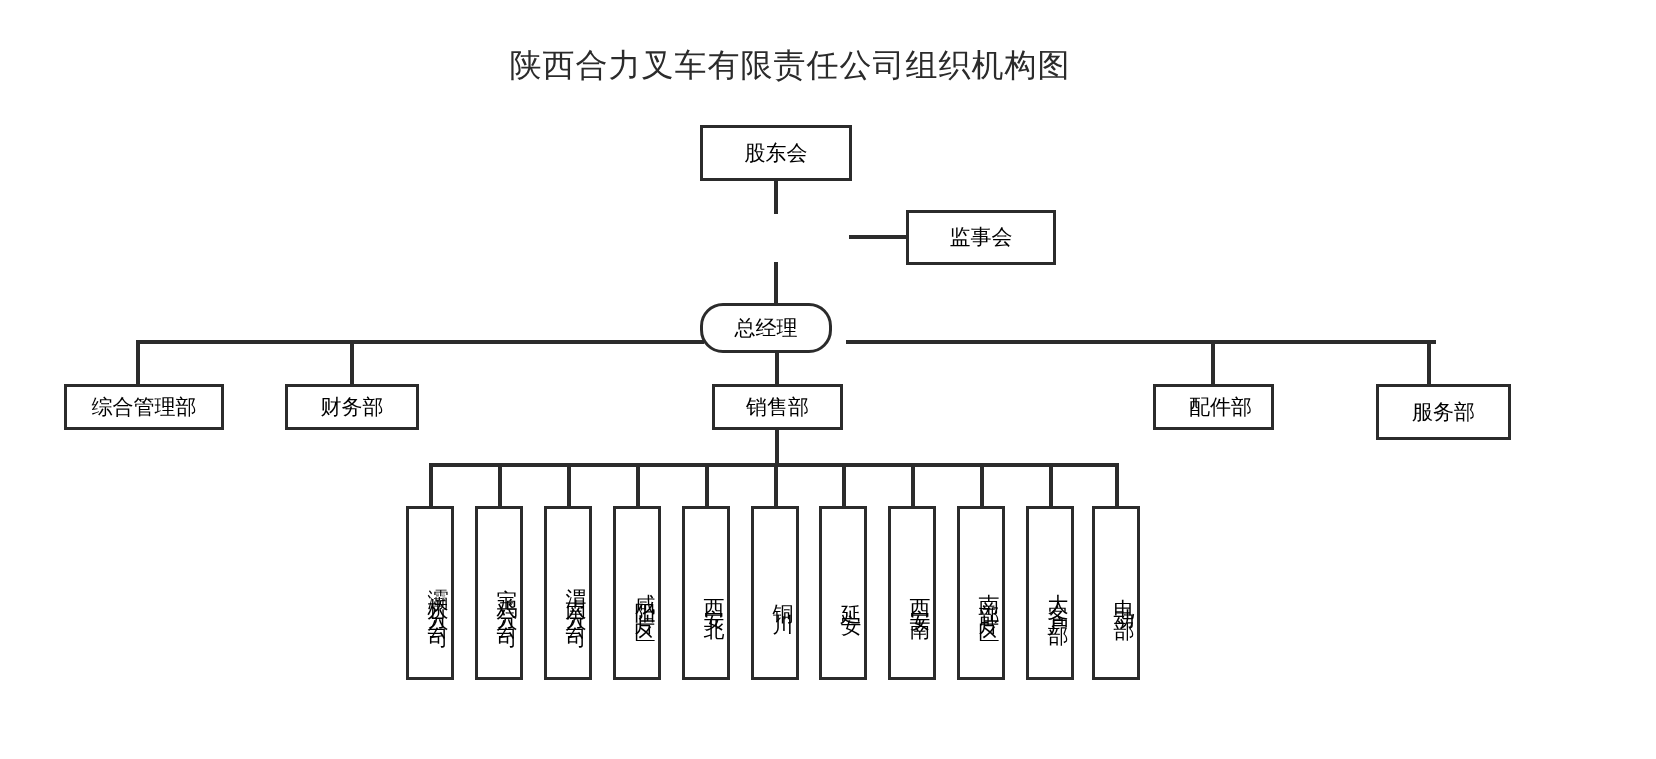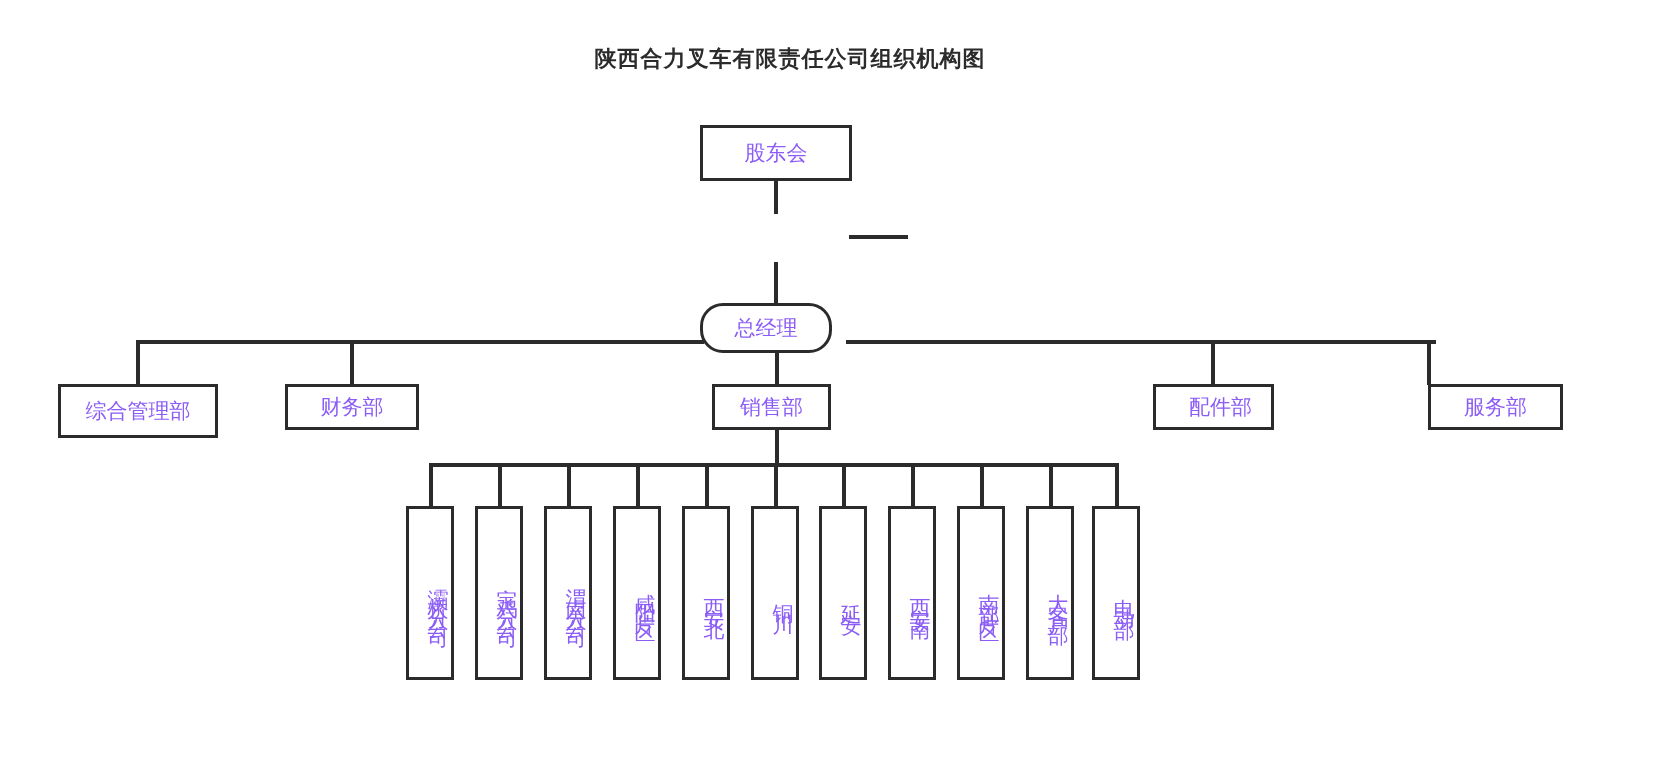--- a/index.html
+++ b/index.html
@@ -21,38 +21,38 @@
   }
 
   
   .chart-title {
     position: absolute;
     left: 0;
     top: 44px;
     width: 1580px;
     text-align: center;
     font-family: "Liberation Sans", "DejaVu Sans", sans-serif;
-    font-weight: bold;
-    font-size: 22px;
+    font-weight: normal;
+    font-size: 32px;
     letter-spacing: 1px;
     color: #2b2b2b;
     white-space: nowrap;
   }
 
   
   .node {
     position: absolute;
     box-sizing: border-box;
     border: 3px solid #2b2b2b;
     background: #ffffff;
     display: flex;
     align-items: center;
     justify-content: center;
     font-size: 21px;
-    color: #8b5cf6;
+    color: #000000;
     line-height: 1.25;
     z-index: 3;
   }
   .node.small-pad {
     padding: 0 6px;
   }
 
   
   .node.vertical {
     writing-mode: vertical-rl;
@@ -112,42 +112,45 @@
   <div class="line v" style="left:911px;  top:463px; height:45px;"></div>
   <div class="line v" style="left:980px;  top:463px; height:45px;"></div>
   <div class="line v" style="left:1049px; top:463px; height:45px;"></div>
   <div class="line v" style="left:1115px; top:463px; height:45px;"></div>
 
   <div class="node" style="left:700px; top:125px; width:152px; height:56px;">
     <span>股东会</span>
   </div>
 
 
+  <div class="node" style="left:906px; top:210px; width:150px; height:55px;">
+    <span>监事会</span>
+  </div>
 
   <div class="node" style="left:700px; top:303px; width:132px; height:50px;border-radius:23px;">
     <span>总经理</span>
   </div>
 
-  <div class="node small-pad" style="left:58px; top:384px; width:160px; height:54px;">
+  <div class="node small-pad" style="left:64px; top:384px; width:160px; height:46px;">
     <span>综合管理部</span>
   </div>
 
   <div class="node small-pad" style="left:285px; top:384px; width:134px; height:46px;text-align:center;">
     <span>财务部</span>
   </div>
 
-  <div class="node small-pad" style="left:712px; top:384px; width:119px; height:46px;">
+  <div class="node small-pad" style="left:712px; top:384px; width:131px; height:46px;">
     <span>销售部</span>
   </div>
 
   <div class="node small-pad" style="left:1153px; top:384px; width:121px; height:46px;padding-left:20px;">
     <span>配件部</span>
   </div>
 
-  <div class="node small-pad" style="left:1428px; top:384px; width:135px; height:46px;">
+  <div class="node small-pad" style="left:1376px; top:384px; width:135px; height:56px;">
     <span>服务部</span>
   </div>
 
   <div class="node vertical" style="left:406px; top:506px; width:48px; height:174px;">
     <span>灞桥分公司</span>
   </div>
 
   <div class="node vertical" style="left:475px; top:506px; width:48px; height:174px;">
     <span>宝鸡分公司</span>
   </div>

